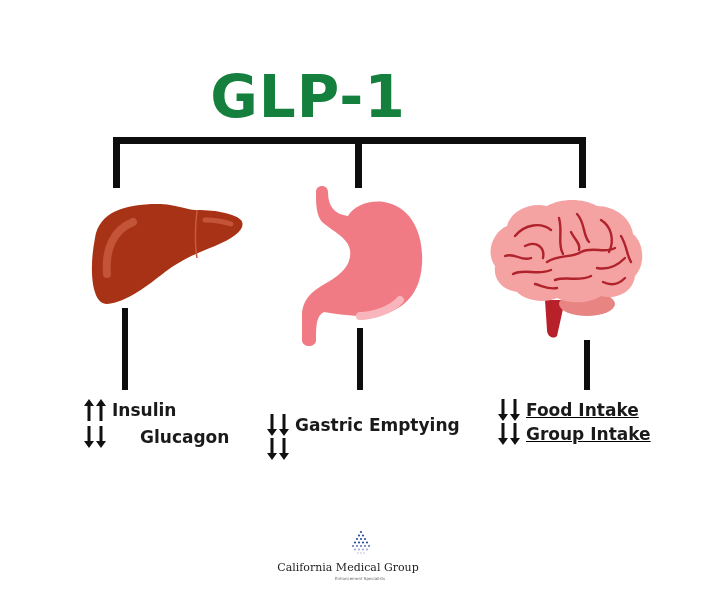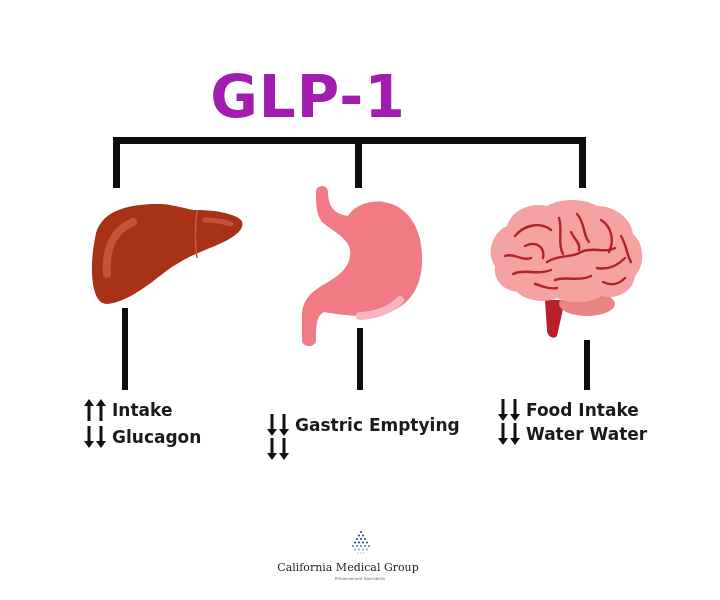--- a/index.html
+++ b/index.html
@@ -1,21 +1,21 @@
 <!DOCTYPE html>
 <html><head>
   <meta charset="utf-8">
   <style>
     html, body { margin: 0; padding: 0; background: #ffffff; }
     body { width: 720px; height: 600px; position: relative; overflow: hidden; font-family: "DejaVu Sans", sans-serif; }
     .abs { position: absolute; }
     .title {
       left: 0; top: 68px; width: 616px; text-align: center;
       font-family: "DejaVu Sans", sans-serif; font-weight: 900; font-size: 58px;
-      letter-spacing: 1px; color: #a21caf; line-height: 1;
+      letter-spacing: 1px; color: #15803d; line-height: 1;
     }
     .bar { background: #0d0d0d; }
     .effect-row {
       display: flex; align-items: center; height: 24px;
       font-family: "DejaVu Sans", sans-serif; font-weight: bold; font-size: 17px; color: #1a1a1a;
     }
     .arrows { display: inline-flex; width: 26px; margin-right: 3px; }
     .arrows svg { display: block; }
     .logo-name {
       left: 0; width: 696px; top: 561px; text-align: center;
@@ -85,23 +85,23 @@
 <div class="abs" style="left:83px; top:398px;">
   <div class="effect-row">
     <span class="arrows">
       <svg width="26" height="24" viewBox="0 0 26 24">
           <g fill="#111">
             <path d="M6 1 L1 8 L4.5 8 L4.5 23 L7.5 23 L7.5 8 L11 8 Z"></path>
             <path d="M18 1 L13 8 L16.5 8 L16.5 23 L19.5 23 L19.5 8 L23 8 Z"></path>
           </g>
         </svg>
     </span>
-    <span>Intake</span>
+    <span>Insulin</span>
   </div>
-  <div class="effect-row" style="margin-top:3px;">
+  <div class="effect-row" style="margin-top:3px;gap:28px;">
     <span class="arrows">
       <svg width="26" height="24" viewBox="0 0 26 24">
           <g fill="#111">
             <path d="M6 23 L1 16 L4.5 16 L4.5 1 L7.5 1 L7.5 16 L11 16 Z"></path>
             <path d="M18 23 L13 16 L16.5 16 L16.5 1 L19.5 1 L19.5 16 L23 16 Z"></path>
           </g>
         </svg>
     </span>
     <span>Glucagon</span>
   </div>
@@ -124,42 +124,42 @@
       <svg width="26" height="24" viewBox="0 0 26 24">
           <g fill="#111">
             <path d="M6 23 L1 16 L4.5 16 L4.5 1 L7.5 1 L7.5 16 L11 16 Z"></path>
             <path d="M18 23 L13 16 L16.5 16 L16.5 1 L19.5 1 L19.5 16 L23 16 Z"></path>
           </g>
         </svg>
     </span>
   </div>
 </div>
 
-<div class="abs" style="left:497px; top:398px;">
+<div class="abs" style="left:497px; top:398px;text-decoration:underline;">
   <div class="effect-row">
     <span class="arrows">
       <svg width="26" height="24" viewBox="0 0 26 24">
           <g fill="#111">
             <path d="M6 23 L1 16 L4.5 16 L4.5 1 L7.5 1 L7.5 16 L11 16 Z"></path>
             <path d="M18 23 L13 16 L16.5 16 L16.5 1 L19.5 1 L19.5 16 L23 16 Z"></path>
           </g>
         </svg>
     </span>
     <span>Food Intake</span>
   </div>
   <div class="effect-row">
     <span class="arrows">
       <svg width="26" height="24" viewBox="0 0 26 24">
           <g fill="#111">
             <path d="M6 23 L1 16 L4.5 16 L4.5 1 L7.5 1 L7.5 16 L11 16 Z"></path>
             <path d="M18 23 L13 16 L16.5 16 L16.5 1 L19.5 1 L19.5 16 L23 16 Z"></path>
           </g>
         </svg>
     </span>
-    <span>Water Water</span>
+    <span>Group Intake</span>
   </div>
 </div>
 
 <div class="abs" style="left:349px; top:530px; width:24px; height:26px;">
   <svg width="24" height="26" viewBox="0 0 24 26">
     <g fill="#2a4f9a">
       <circle cx="12" cy="2" r="1.1"></circle>
       <circle cx="10" cy="5.5" r="1.1"></circle>
         <circle cx="14" cy="5.5" r="1.1"></circle>
       <circle cx="8" cy="9" r="1.1"></circle>

